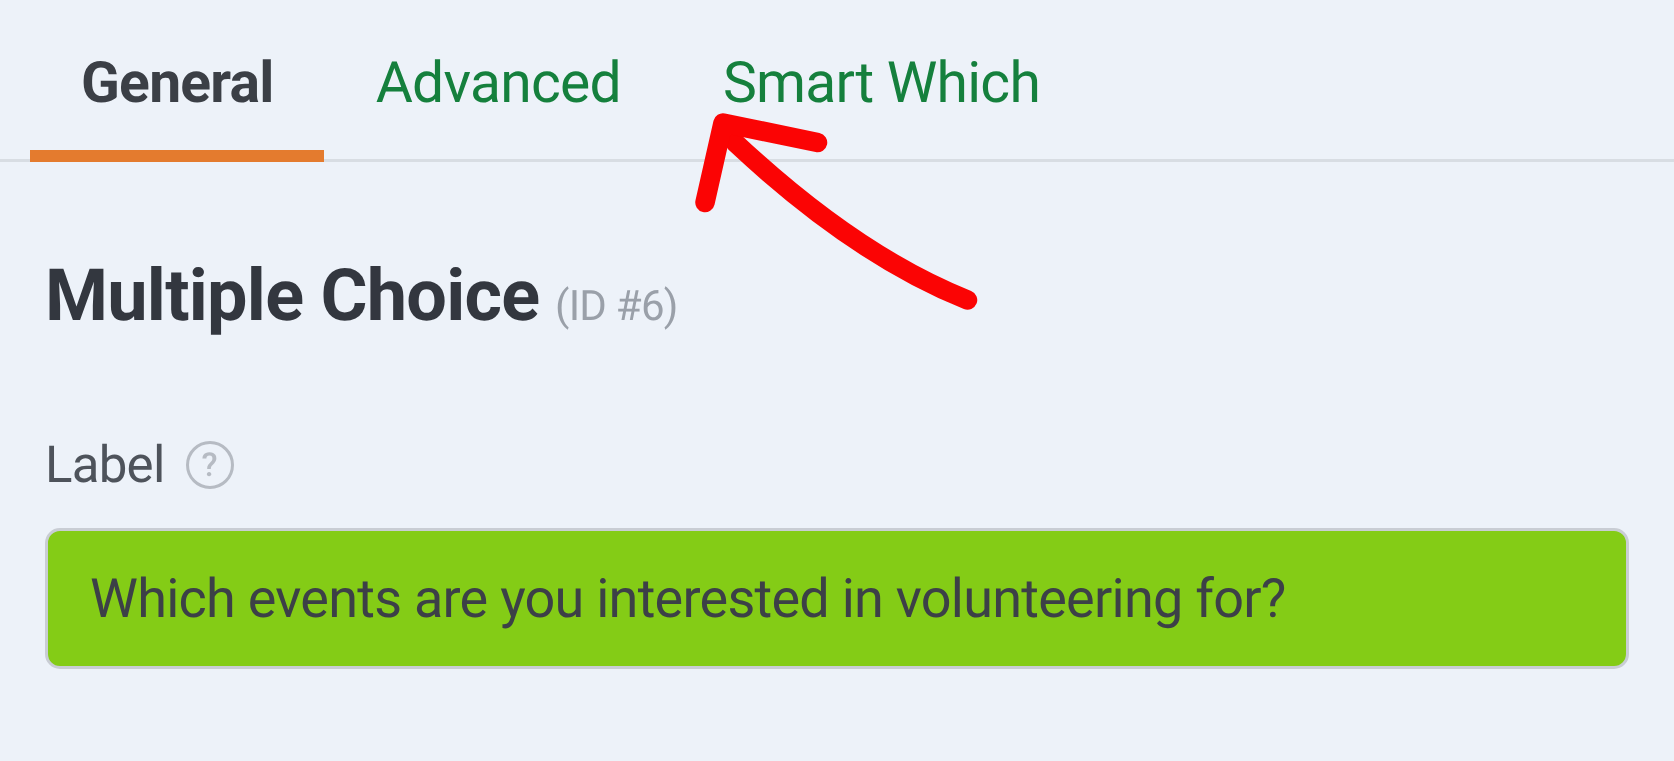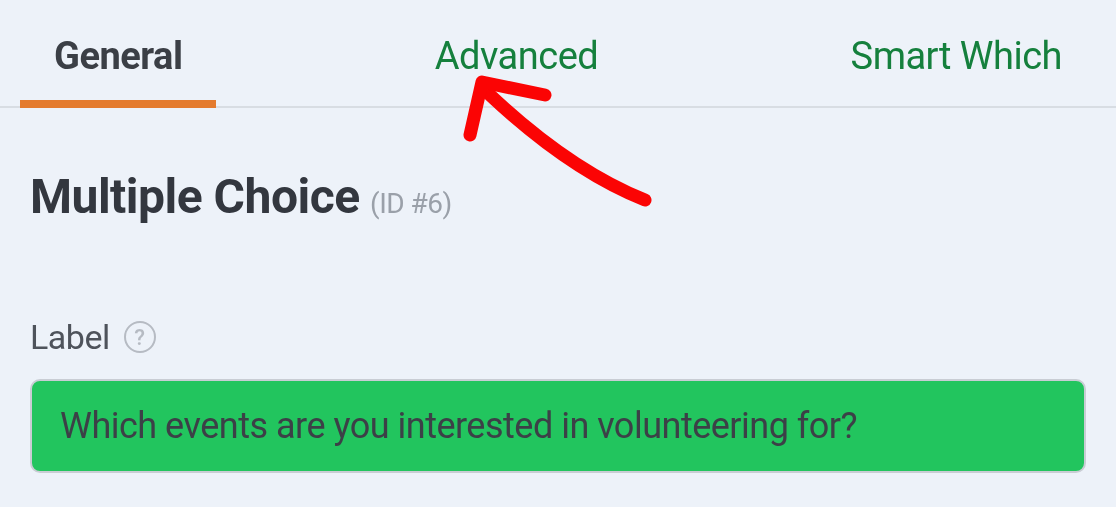--- a/index.html
+++ b/index.html
@@ -13,21 +13,20 @@
       width: 1116px;
       height: 507px;
       overflow: hidden;
       position: relative;
     }
     .tabs {
       display: flex;
       gap: 0;
       padding: 20px 20px 0 20px;
       border-bottom: 2px solid #d8dde3;
-      justify-content: space-between;
     }
     .tab {
       padding: 14px 34px 28px 34px;
       font-size: 38px;
       font-weight: 400;
       color: #15803d;
       cursor: pointer;
       position: relative;
       letter-spacing: -0.5px;
     }
@@ -54,21 +53,21 @@
       display: inline;
       letter-spacing: -0.5px;
     }
     .section-id {
       font-size: 28px;
       font-weight: 400;
       color: #9aa0a9;
       letter-spacing: -0.5px;
     }
     .field-group {
-      margin-top: 92px;
+      margin-top: 65px;
     }
     .field-label-row {
       display: flex;
       align-items: center;
       gap: 14px;
       margin-bottom: 22px;
     }
     .field-label {
       font-size: 34px;
       font-weight: 400;
@@ -86,21 +85,21 @@
       font-size: 22px;
       color: #b6bbc3;
       font-weight: 500;
       cursor: pointer;
     }
     .text-input {
       width: 100%;
       padding: 24px 28px;
       font-size: 36px;
       color: #3c4047;
-      background: #22c55e;
+      background: #84cc16;
       border: 2px solid #c9cdd4;
       border-radius: 10px;
       font-family: inherit;
       letter-spacing: -0.5px;
     }
     .annotation-arrow {
       position: absolute;
       pointer-events: none;
       left: 450px;
       top: 60px;

